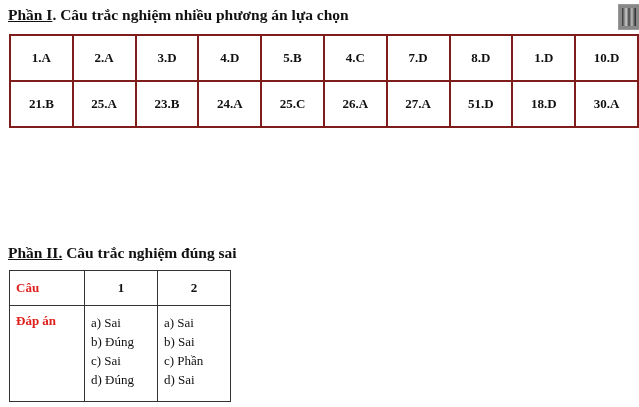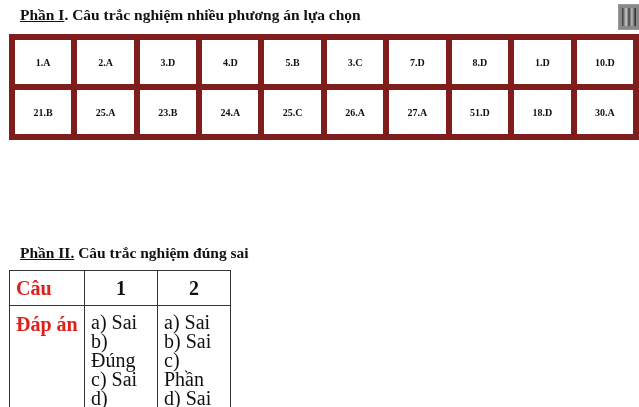--- a/index.html
+++ b/index.html
@@ -1,45 +1,45 @@
 <!DOCTYPE html>
 <html><head>
 <meta charset="utf-8">
 <style>
   html, body { margin:0; padding:0; }
   body {
     width:639px; height:407px; background:#ffffff; position:relative; overflow:hidden;
     font-family: "Liberation Serif", "DejaVu Serif", serif; color:#111;
   }
   .heading {
-    position:absolute; left:20px; font-weight:bold; font-size:15.5px; white-space:nowrap;
+    position:absolute; left:8px; font-weight:bold; font-size:15.5px; white-space:nowrap;
   }
   .heading .u { text-decoration:underline; }
   #h1 { top:6px; }
   #h2 { top:244px; }
   .thumb {
     position:absolute; left:618px; top:4px; width:20px; height:24px;
     background:#888; border:1px solid #999;
   }
   .thumb .inner {
     position:absolute; left:3px; top:3px; width:14px; height:18px;
     background:linear-gradient(90deg,#333 0%,#ccc 30%,#444 50%,#bbb 70%,#222 100%);
   }
   table.grid {
     position:absolute; left:9px; top:34px; border-collapse:collapse;
   }
   table.grid td {
-    border:6px solid #7f1d1d; width:62px; height:44px; text-align:center; vertical-align:middle;
-    font-weight:bold; font-size:10px; padding:0;
+    border:2px solid #7f1d1d; width:62px; height:44px; text-align:center; vertical-align:middle;
+    font-weight:bold; font-size:13px; padding:0;
   }
   table.tf {
     position:absolute; left:9px; top:270px; border-collapse:collapse;
   }
   table.tf td {
-    border:1px solid #333; font-size:20px; padding:0 6px; vertical-align:top;
+    border:1px solid #333; font-size:13px; padding:0 6px; vertical-align:top;
   }
   table.tf tr.hdr td { height:34px; vertical-align:middle; font-weight:bold; }
   table.tf td.label { color:#e0201c; font-weight:bold; width:62px; }
   table.tf td.num { text-align:center; width:60px; }
   table.tf tr.ans td { height:88px; padding-top:7px; }
   table.tf .line { display:block; line-height:19px; }
 </style>
 </head>
 <body>
 
@@ -50,21 +50,21 @@
   </div>
 
 <table class="grid">
   <tbody id="grid-body">
       <tr>
         <td>1.A</td>
         <td>2.A</td>
         <td>3.D</td>
         <td>4.D</td>
         <td>5.B</td>
-        <td>3.C</td>
+        <td>4.C</td>
         <td>7.D</td>
         <td>8.D</td>
         <td>1.D</td>
         <td>10.D</td>
       </tr>
       <tr>
         <td>21.B</td>
         <td>25.A</td>
         <td>23.B</td>
         <td>24.A</td>

